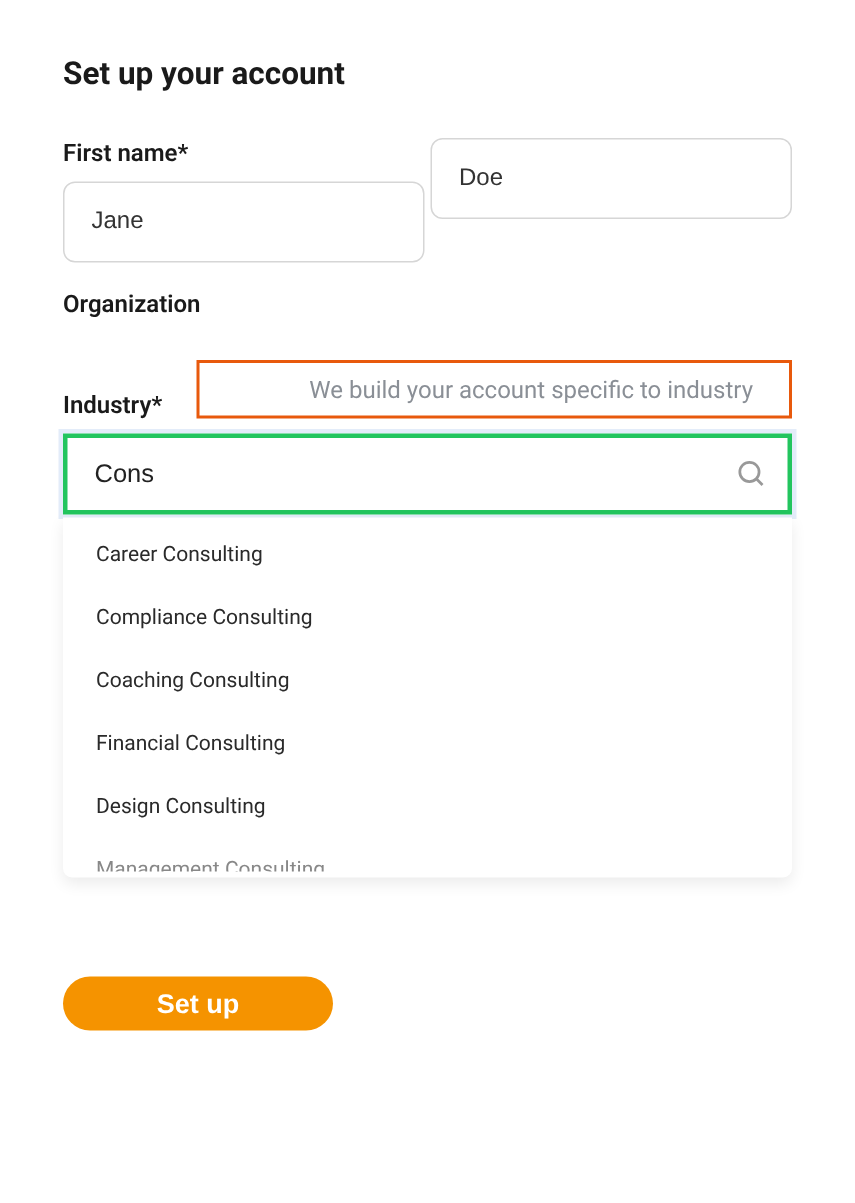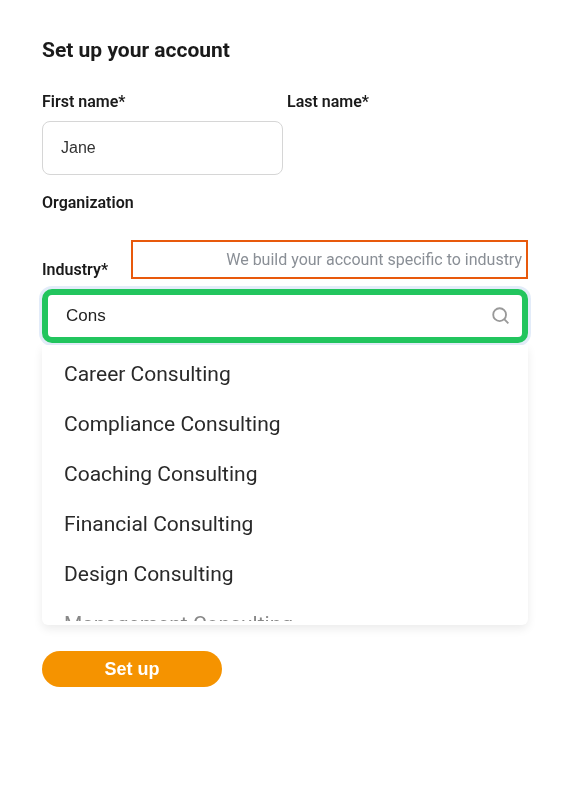--- a/index.html
+++ b/index.html
@@ -55,41 +55,41 @@
       display: flex;
       align-items: flex-end;
       margin-bottom: 10px;
       gap: 23px;
     }
     .industry-label-row .field-label {
       margin-bottom: 0;
     }
     .helper-box {
       border: 2px solid #e8590c;
-      padding: 8px 4px;
+      padding: 8px 24px;
       flex: 1;
       text-align: right;
     }
     .helper-text {
       color: #8a8f96;
       font-size: 16px;
     }
     .combo-wrapper {
       position: relative;
       width: 100%;
     }
     .combo-input-wrap {
       position: relative;
       width: 100%;
     }
     .combo-input {
       width: 100%;
       height: 54px;
-      border: 6px solid #22c55e;
-      border-radius: 10px;
+      border: 3px solid #22c55e;
+      border-radius: 0;
       padding: 0 48px 0 18px;
       font-size: 17px;
       color: #222;
       outline: none;
       box-shadow: 0 0 0 3px rgba(100, 150, 220, 0.18);
       background: #fff;
     }
     .search-icon {
       position: absolute;
       right: 16px;
@@ -121,21 +121,21 @@
     }
     .dropdown-scroll::-webkit-scrollbar-thumb {
       background: #bbb;
       border-radius: 3px;
     }
     .dropdown-scroll::-webkit-scrollbar-track {
       background: transparent;
     }
     .dropdown-item {
       padding: 13px 22px;
-      font-size: 21px;
+      font-size: 14px;
       color: #2a2a2a;
       cursor: pointer;
     }
     .dropdown-item.partial {
       color: #888;
       padding-bottom: 0;
       overflow: hidden;
       height: 22px;
     }
     .submit-row {
@@ -158,21 +158,21 @@
 <body>
 
 <h1 class="page-title">Set up your account</h1>
 
 <div class="row">
   <div class="field-group">
     <label class="field-label">First name*</label>
     <input type="text" class="text-input" value="Jane" style="">
   </div>
   <div class="field-group">
-    <label class="field-label">Last name*</label>
+    <input type="text" class="text-input" value="Doe" style="">
   </div>
 </div>
 
 <div class="row">
   <div class="field-group full">
     <label class="field-label">Organization</label>
   </div>
 </div>
 
 <div class="field-group full">

